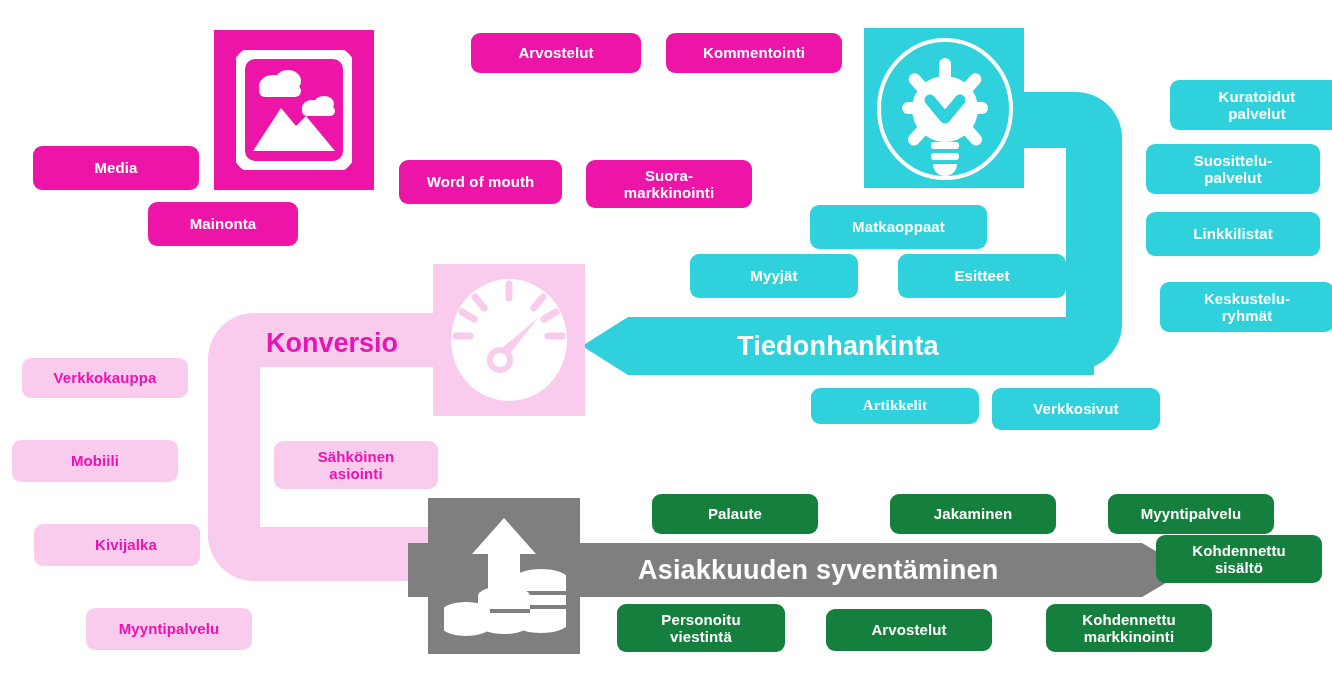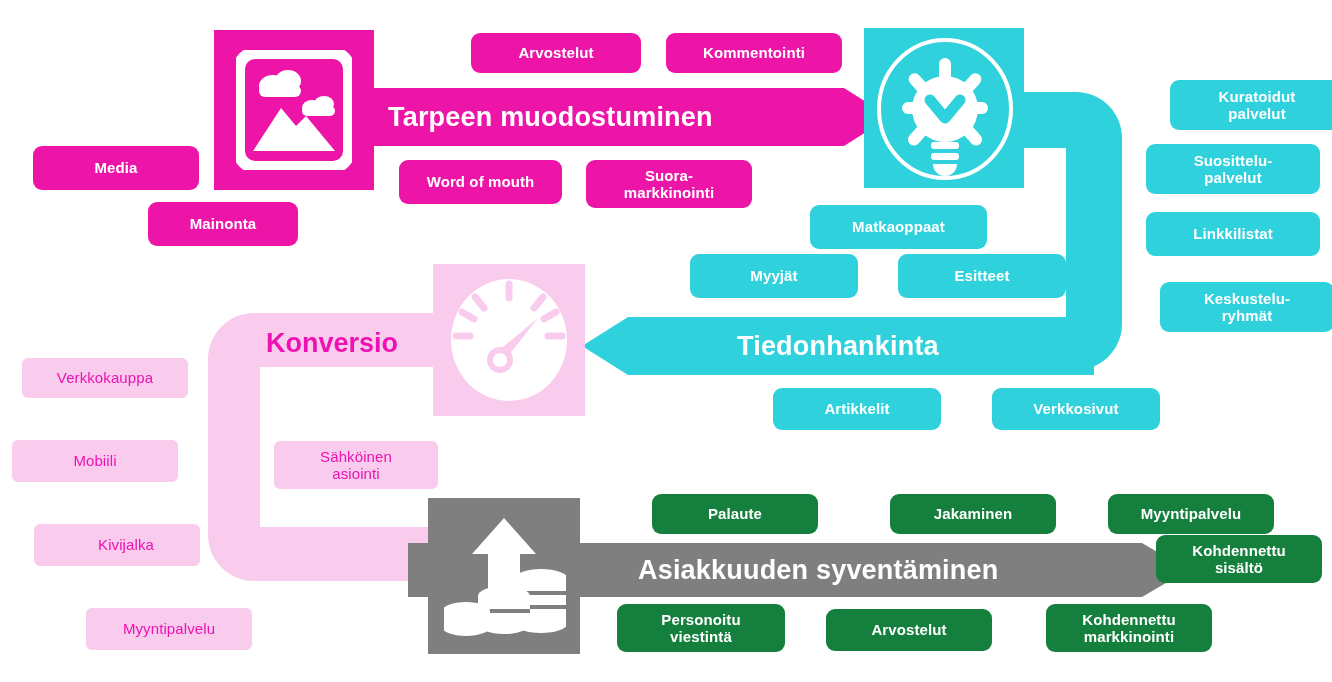--- a/index.html
+++ b/index.html
@@ -27,21 +27,21 @@
     line-height:1.15;
     box-sizing:border-box;
     padding:2px 6px;
     font-size:15px;
     font-weight:600;
     letter-spacing:.1px;
   }
   .chip.magenta{background:#ED15A8;color:#ffffff;}
   .chip.cyan{background:#2FD2DC;color:#ffffff;}
   .chip.gray{background:#15803d;color:#ffffff;}
-  .chip.pinklight{background:#F9CCEE;color:#EC13B2;font-weight:400;border-radius:6px;}
+  .chip.pinklight{background:#F9CCEE;color:#EC13B2;font-weight:700;}
   .chip .two{white-space:pre-line;}
 
   
   .band{
     position:absolute;
     display:flex;
     align-items:center;
     box-sizing:border-box;
   }
   .bandtext{
@@ -78,23 +78,20 @@
 
 <div id="stage">
 
   <div class="chip magenta" style="left:471px;top:33px;width:170px;height:40px;">
     <span>Arvostelut</span>
   </div>
   <div class="chip magenta" style="left:666px;top:33px;width:176px;height:40px;">
     <span>Kommentointi</span>
   </div>
 
-  <div class="band arrow-r tile magenta" style="left:280px;top:88px;width:610px;height:58px;background:#ED15A8;">
-    <span class="bandtext" style="margin-left:108px;">Tarpeen muodostuminen</span>
-  </div>
 
   <div class="tile magenta" style="left:214px;top:30px;width:160px;height:160px;">
     <span class="abs" style="left:22px;top:20px;">
       <svg width="116" height="120" viewBox="0 0 116 120">
         <rect x="3" y="3" width="110" height="114" rx="16" ry="16" fill="none" stroke="#ffffff" stroke-width="12"></rect>
         <path d="M17 17 H99 V64 H83 L70 50 L60 60 L42 38 L17 68 Z" fill="#ED15A8"></path>
         <g fill="#ffffff">
           <ellipse cx="37" cy="36" rx="14" ry="11"></ellipse>
           <ellipse cx="52" cy="31" rx="13" ry="11"></ellipse>
           <rect x="23" y="35" width="42" height="12" rx="6"></rect>
@@ -156,21 +153,21 @@
     <span>Myyjät</span>
   </div>
   <div class="chip cyan" style="left:898px;top:254px;width:168px;height:44px;">
     <span>Esitteet</span>
   </div>
 
   <div class="band arrow-l tile cyan" style="left:582px;top:317px;width:512px;height:58px;background:#2FD2DC;">
     <span class="bandtext" style="margin-left:155px;">Tiedonhankinta</span>
   </div>
 
-  <div class="chip cyan" style="left:773px;top:388px;width:168px;height:42px;">
+  <div class="chip cyan" style="left:811px;top:388px;width:168px;height:36px;font-family:Liberation Serif, serif;">
     <span>Artikkelit</span>
   </div>
   <div class="chip cyan" style="left:992px;top:388px;width:168px;height:42px;">
     <span>Verkkosivut</span>
   </div>
 
   <div class="chip cyan" style="left:1146px;top:80px;width:174px;height:50px;margin-left:24px;">
     <span class="two">Kuratoidut
 palvelut</span>
   </div>

